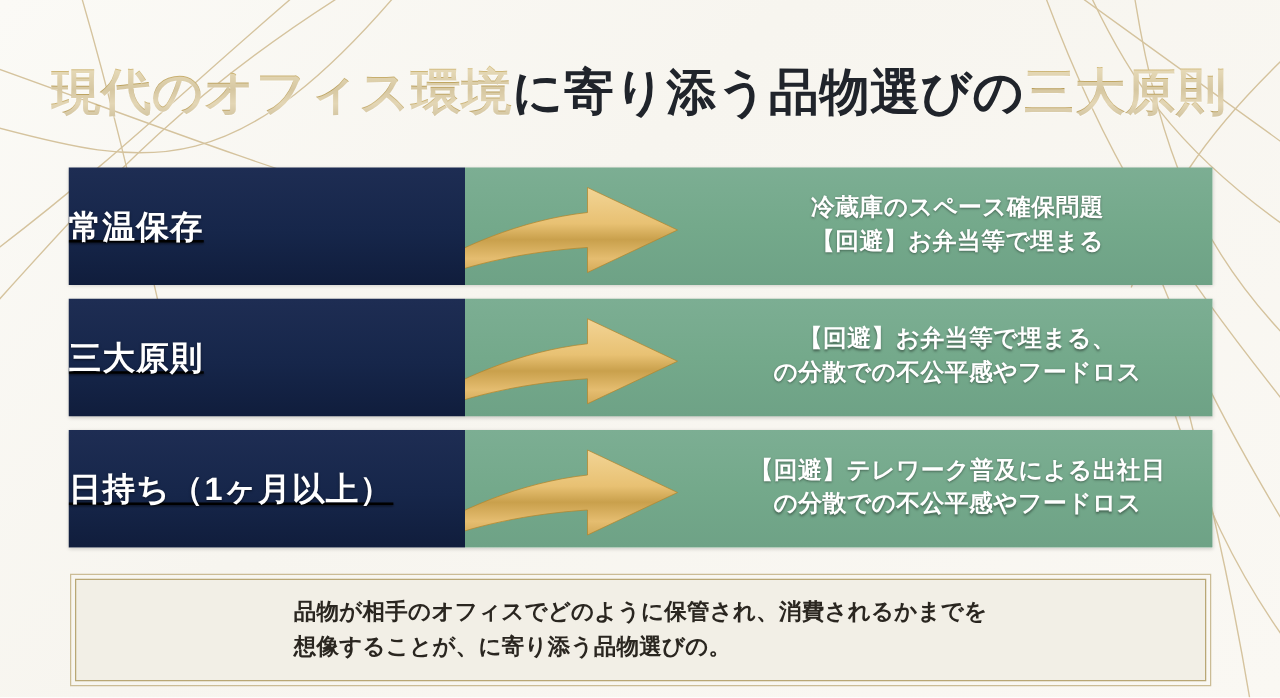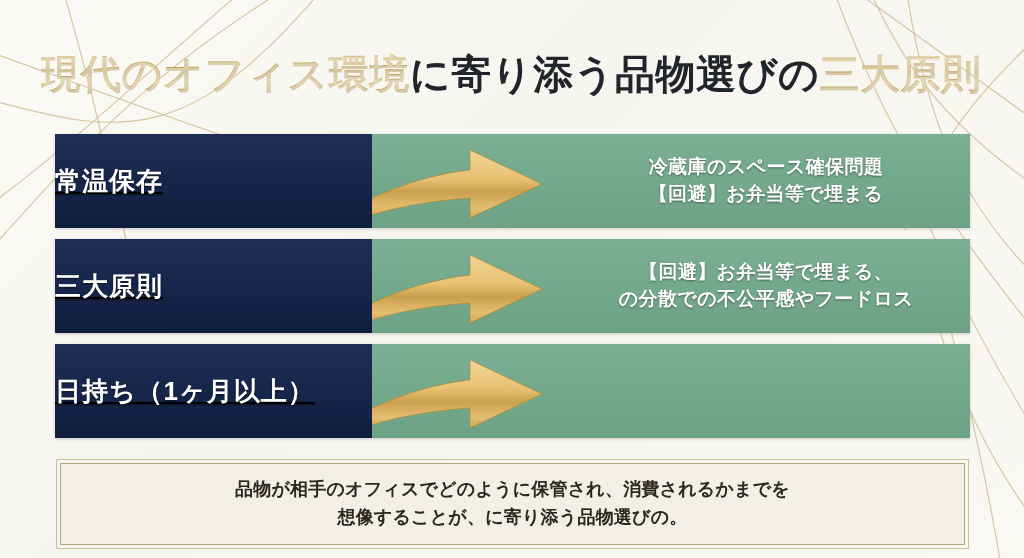--- a/index.html
+++ b/index.html
@@ -119,21 +119,20 @@
     background: #f2efe6;
     border: 1px solid #b9a775;
     outline: 1px solid #cbbc95;
     outline-offset: 3px;
     display: flex;
     align-items: center;
     justify-content: center;
     box-shadow: inset 0 0 0 3px #f2efe6;
   }
   #note-text {
-    text-align: center;
     color: #2a2620;
     font-size: 18px;
     font-weight: 700;
     line-height: 1.55;
     letter-spacing: 0.2px;
   }
   #note-text span { display: block; white-space: nowrap; }
 </style>
 </head>
 <body>
@@ -222,20 +221,24 @@
           <linearGradient id="ag2" x1="0" y1="0" x2="0" y2="1">
             <stop offset="0%" stop-color="#f2d495"></stop>
             <stop offset="38%" stop-color="#e8c173"></stop>
             <stop offset="55%" stop-color="#c9a04c"></stop>
             <stop offset="75%" stop-color="#e5bd70"></stop>
             <stop offset="100%" stop-color="#c79c48"></stop>
           </linearGradient>
         </defs>
         <path d="M8 82 C 46 58, 96 36, 150 30 L150 10 L222 44 L150 78 L150 58 C 104 61, 58 70, 20 86 Z" fill="url(#ag2)" stroke="#b2872f" stroke-width="0.6"></path>
       </svg>
+      <div class="row-desc">
+        <span>【回避】テレワーク普及による出社日</span>
+        <span>の分散での不公平感やフードロス</span>
+      </div>
     </div>
   </div>
 
   <div id="note">
     <div id="note-text">
       <span>品物が相手のオフィスでどのように保管され、消費されるかまでを</span>
       <span>想像することが、に寄り添う品物選びの。</span>
     </div>
   </div>
 

